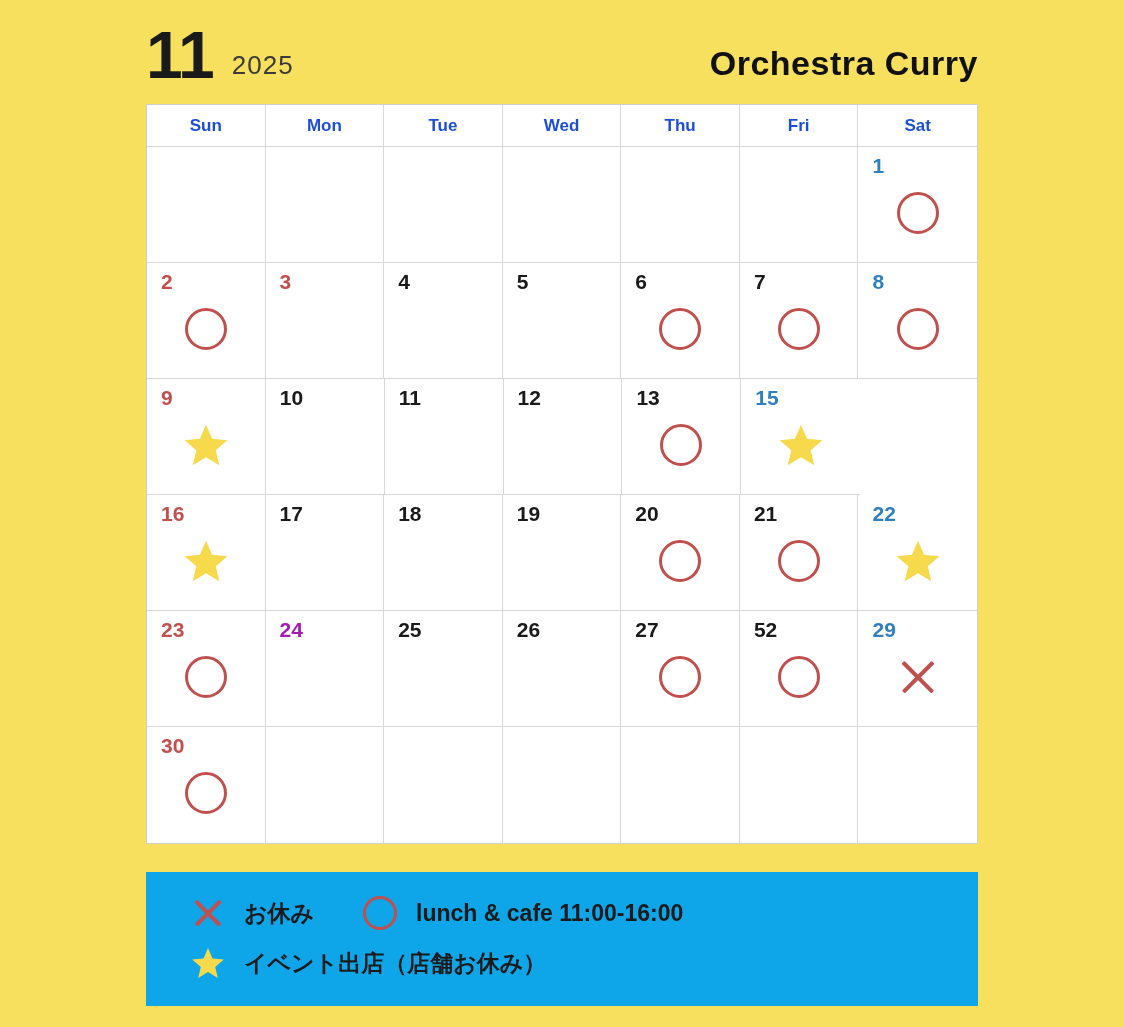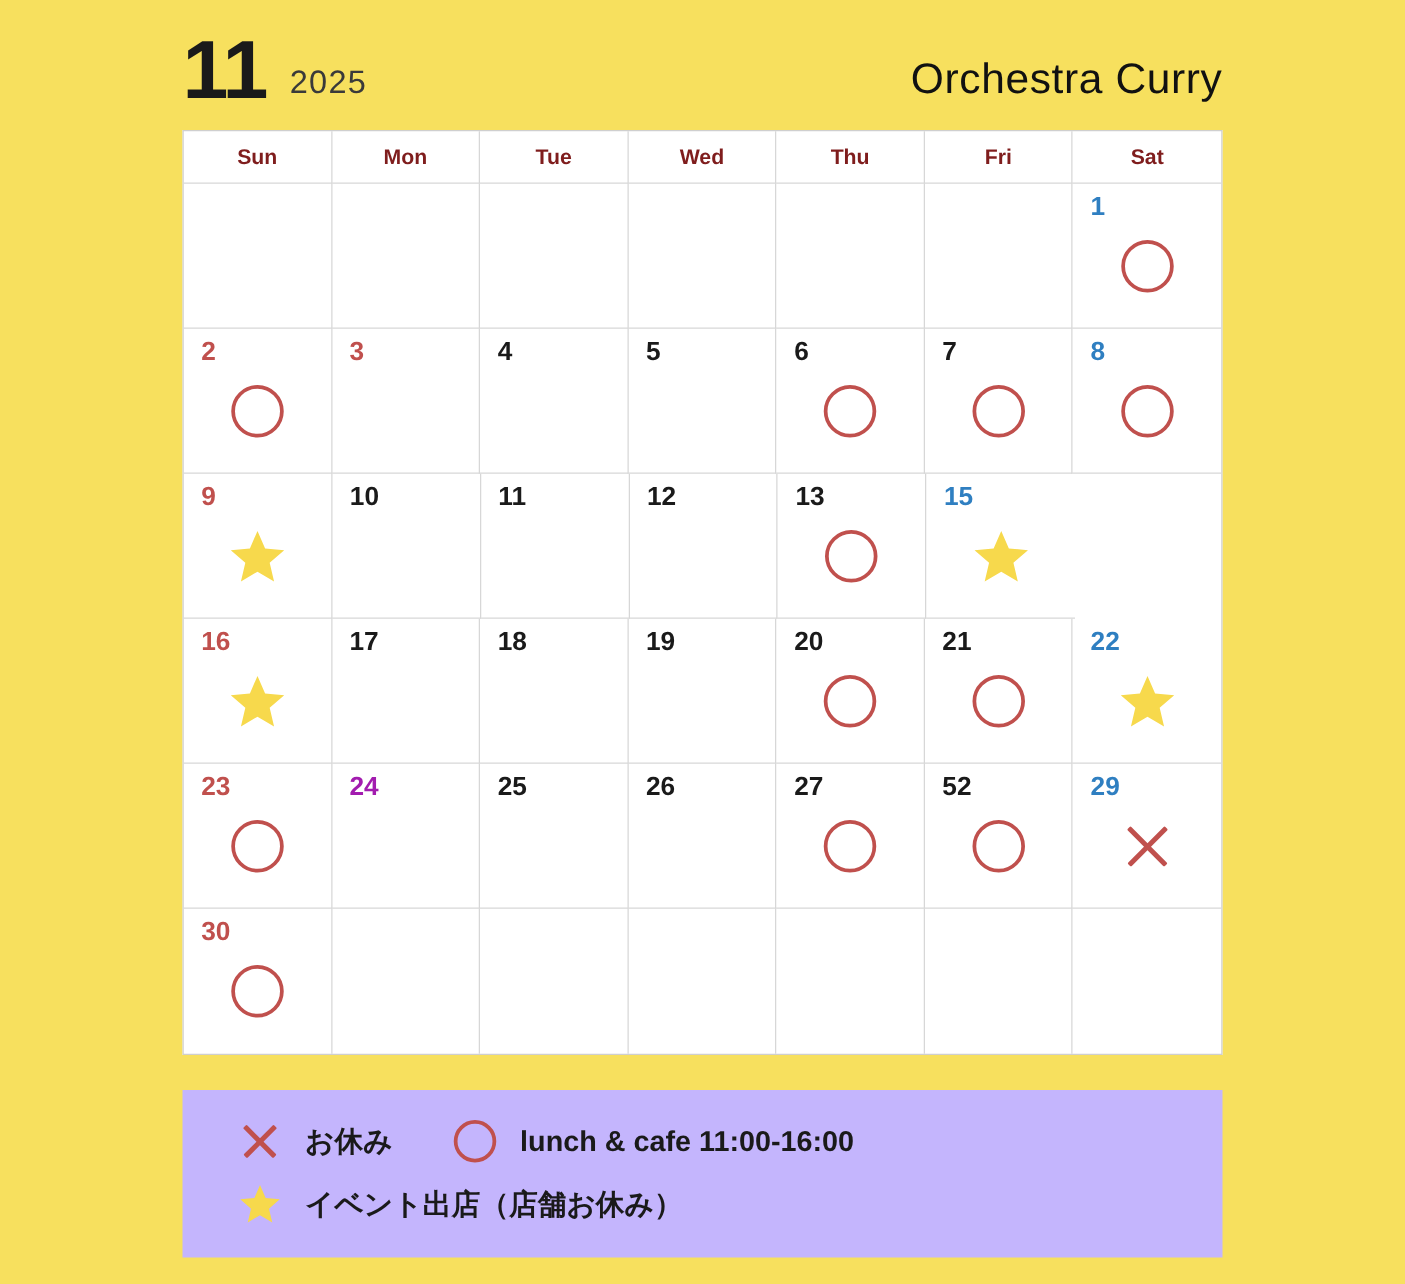--- a/index.html
+++ b/index.html
@@ -40,21 +40,21 @@
     font-size: 26px;
     color: #3a3a3a;
     line-height: 1;
     margin-left: 18px;
     margin-bottom: 10px;
     letter-spacing: 1px;
   }
   .shop-title {
     margin-left: auto;
     font-size: 34px;
-    font-weight: normal;
+    font-weight: bold;
     color: #111;
     line-height: 1;
     margin-bottom: 8px;
     letter-spacing: 0.5px;
   }
   
   .calendar {
     position: absolute;
     left: 146px;
     top: 104px;
@@ -66,21 +66,21 @@
   .cal-row {
     display: flex;
   }
   .cal-head .cal-cell {
     height: 42px;
     display: flex;
     align-items: center;
     justify-content: center;
     font-size: 17px;
     font-weight: bold;
-    color: #7f1d1d;
+    color: #1d4ed8;
   }
   .cal-cell {
     width: 118.85px;
     box-sizing: border-box;
     border-right: 1px solid #d7d7d7;
     border-bottom: 1px solid #d7d7d7;
     position: relative;
   }
   .cal-cell:last-child {
     border-right: none;
@@ -140,21 +140,21 @@
   .mark-cross::before { transform: translate(-50%,-50%) rotate(45deg); }
   .mark-cross::after  { transform: translate(-50%,-50%) rotate(-45deg); }
   .mark-star svg { display: block; }
   
   .legend {
     position: absolute;
     left: 146px;
     top: 872px;
     width: 832px;
     height: 134px;
-    background: #c4b5fd;
+    background: #0ea5e9;
     box-sizing: border-box;
     padding: 16px 40px;
   }
   .legend-row {
     display: flex;
     align-items: center;
     height: 50px;
   }
   .legend-item {
     display: flex;

